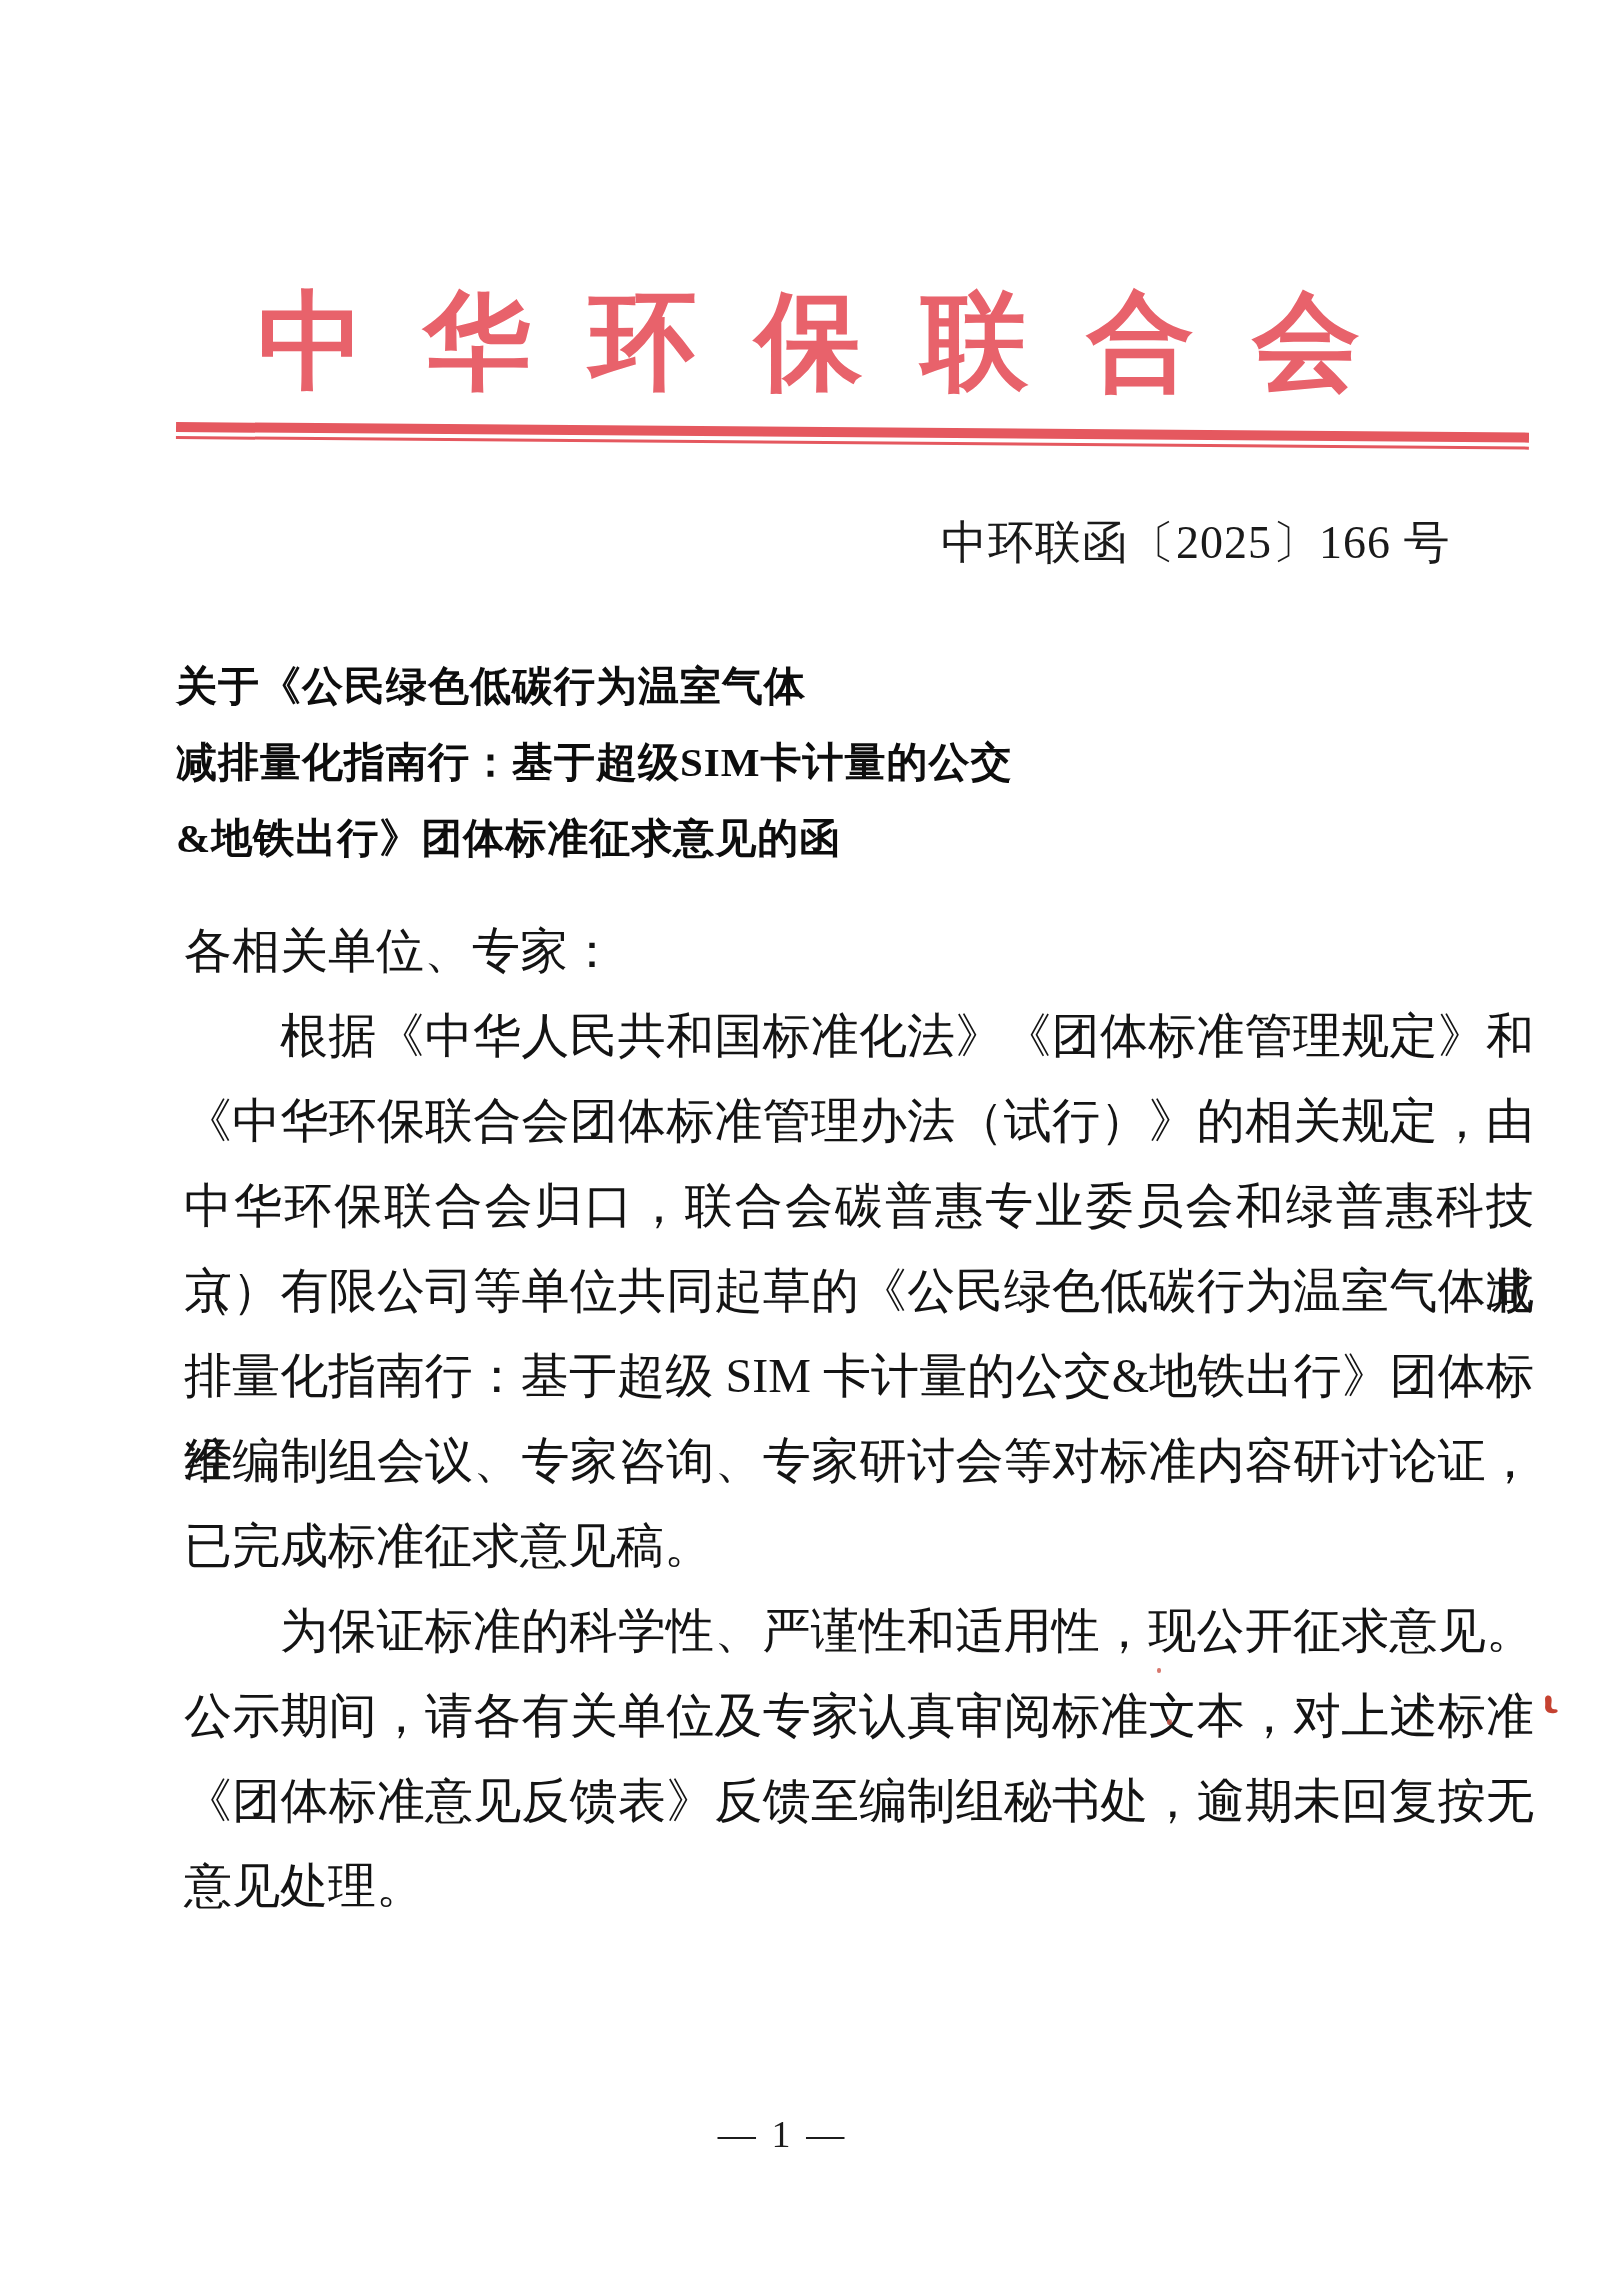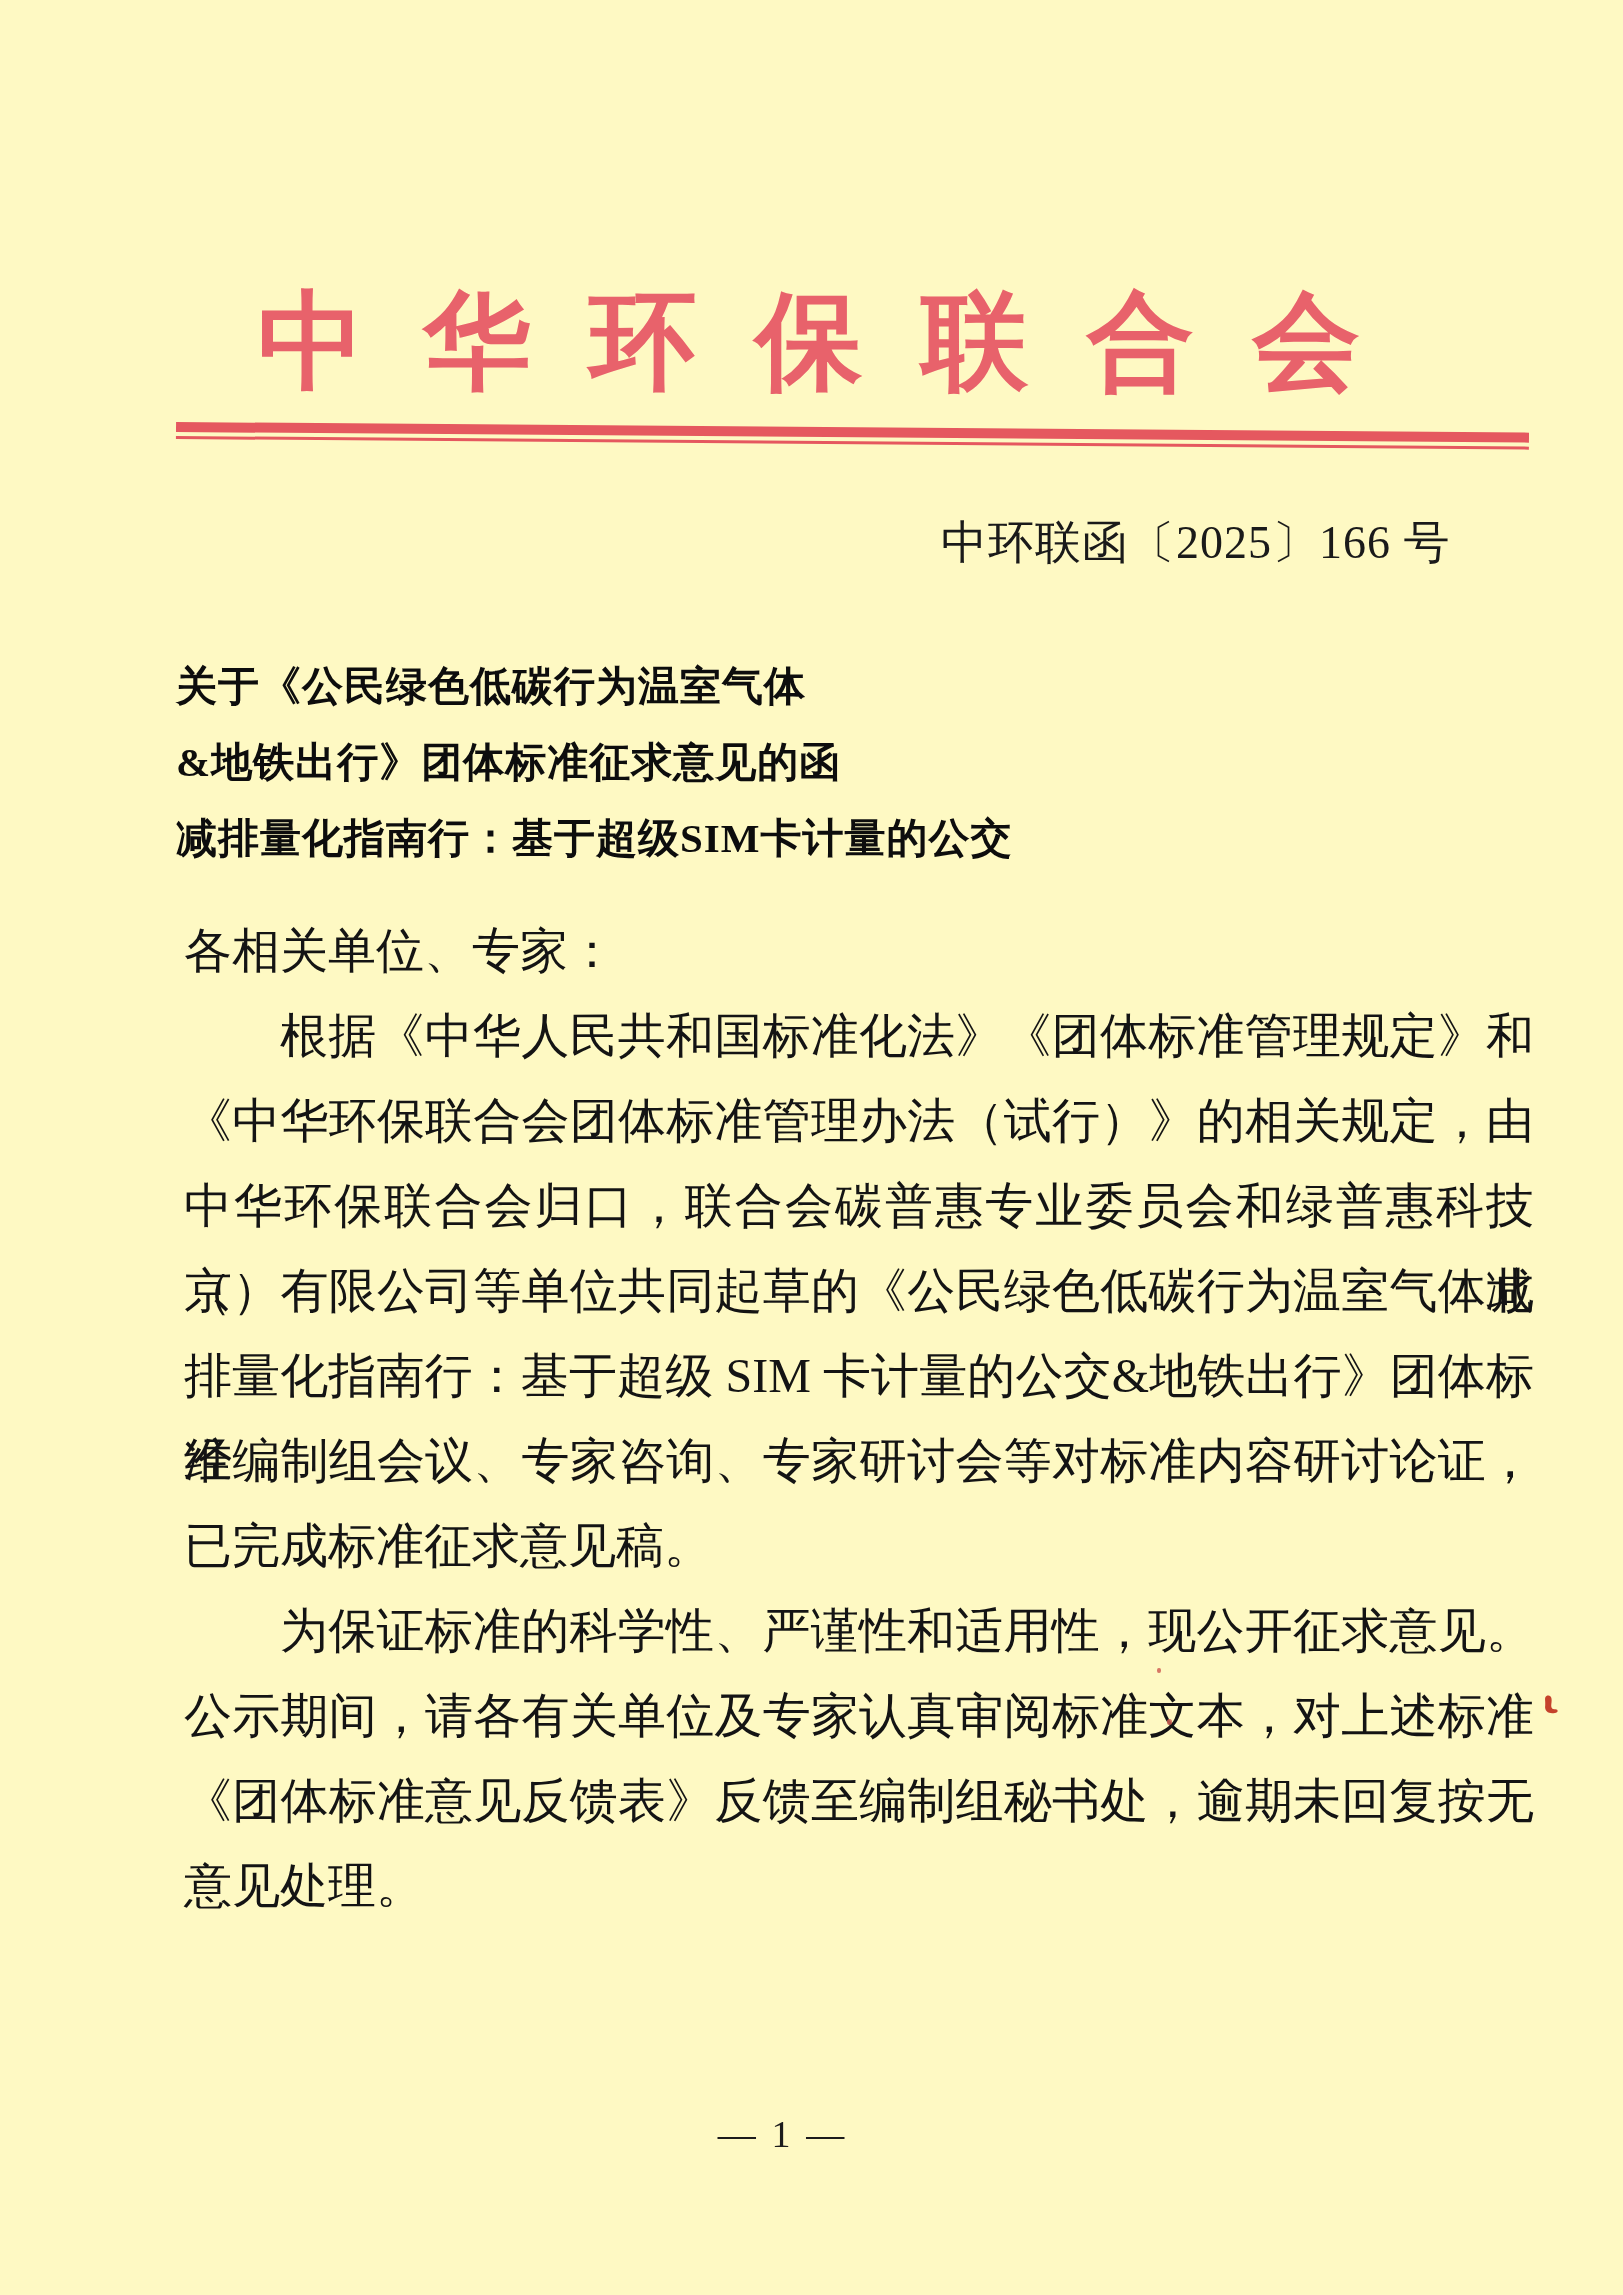--- a/index.html
+++ b/index.html
@@ -4,21 +4,21 @@
 <style>
   html, body {
     margin: 0;
     padding: 0;
     background: #e9e9e9;
   }
   .page {
     position: relative;
     width: 1623px;
     height: 2295px;
-    background: #fef9c3;
+    background: #ffffff;
     overflow: hidden;
     font-family: "Liberation Serif", "DejaVu Serif", serif;
     color: #161616;
   }
   
   .org-name {
     position: absolute;
     top: 286px;
     left: 0;
     width: 100%;
@@ -135,22 +135,22 @@
 
   <div class="rules">
     <div class="rule-thick"></div>
     <div class="rule-thin"></div>
   </div>
 
   <div class="doc-number">中环联函〔2025〕166 号</div>
 
   <div class="title-block">
     <div>关于《公民绿色低碳行为温室气体</div>
+    <div>减排量化指南行：基于超级SIM卡计量的公交</div>
     <div>&amp;地铁出行》团体标准征求意见的函</div>
-    <div>减排量化指南行：基于超级SIM卡计量的公交</div>
   </div>
 
   <div class="body-text">
     <div class="body-line">各相关单位、专家：</div>
 
     <div class="body-line just indent">根据《中华人民共和国标准化法》《团体标准管理规定》和</div>
     <div class="body-line just">《中华环保联合会团体标准管理办法（试行）》的相关规定，由</div>
     <div class="body-line just">中华环保联合会归口，联合会碳普惠专业委员会和绿普惠科技（北</div>
     <div class="body-line just">京）有限公司等单位共同起草的《公民绿色低碳行为温室气体减</div>
     <div class="body-line just">排量化指南行：基于超级 SIM 卡计量的公交&amp;地铁出行》团体标准，</div>

